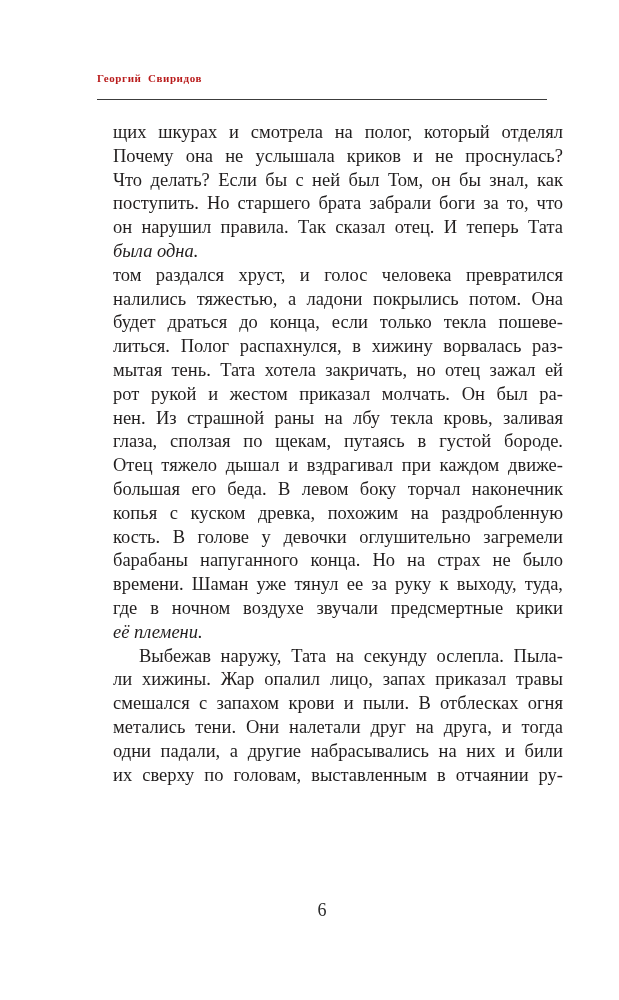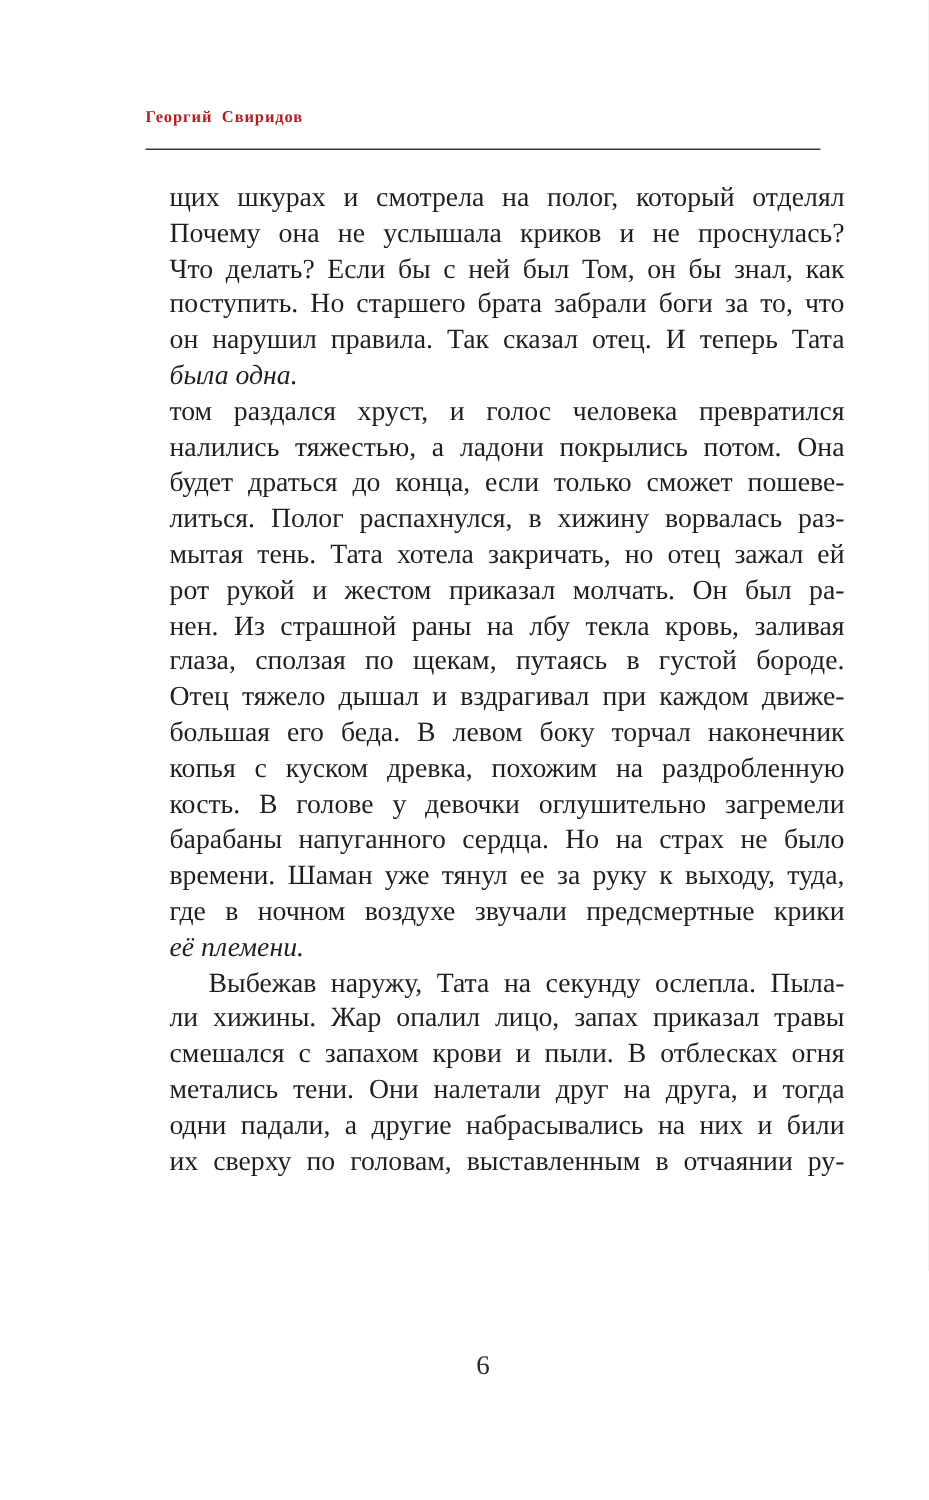--- a/index.html
+++ b/index.html
@@ -85,31 +85,31 @@
         <div class="line">щих шкурах и смотрела на полог, который отделял</div>
         <div class="line">Почему она не услышала криков и не проснулась?</div>
         <div class="line">Что делать? Если бы с ней был Том, он бы знал, как</div>
         <div class="line">поступить. Но старшего брата забрали боги за то, что</div>
         <div class="line">он нарушил правила. Так сказал отец. И теперь Тата</div>
         <div class="line endpara">была одна.</div>
       </div>
       <div class="para indent">
         <div class="line">том раздался хруст, и голос человека превратился</div>
         <div class="line">налились тяжестью, а ладони покрылись потом. Она</div>
-        <div class="line">будет драться до конца, если только сможет пошеве-</div>
+        <div class="line">будет драться до конца, если только текла пошеве-</div>
         <div class="line">литься. Полог распахнулся, в хижину ворвалась раз-</div>
         <div class="line">мытая тень. Тата хотела закричать, но отец зажал ей</div>
         <div class="line">рот рукой и жестом приказал молчать. Он был ра-</div>
         <div class="line">нен. Из страшной раны на лбу текла кровь, заливая</div>
         <div class="line">глаза, сползая по щекам, путаясь в густой бороде.</div>
         <div class="line">Отец тяжело дышал и вздрагивал при каждом движе-</div>
         <div class="line">большая его беда. В левом боку торчал наконечник</div>
         <div class="line">копья с куском древка, похожим на раздробленную</div>
         <div class="line">кость. В голове у девочки оглушительно загремели</div>
-        <div class="line">барабаны напуганного сердца. Но на страх не было</div>
+        <div class="line">барабаны напуганного конца. Но на страх не было</div>
         <div class="line">времени. Шаман уже тянул ее за руку к выходу, туда,</div>
         <div class="line">где в ночном воздухе звучали предсмертные крики</div>
         <div class="line endpara">её племени.</div>
       </div>
       <div class="para indent">
         <div class="line first-indent">Выбежав наружу, Тата на секунду ослепла. Пыла-</div>
         <div class="line">ли хижины. Жар опалил лицо, запах приказал травы</div>
         <div class="line">смешался с запахом крови и пыли. В отблесках огня</div>
         <div class="line">метались тени. Они налетали друг на друга, и тогда</div>
         <div class="line">одни падали, а другие набрасывались на них и били</div>

